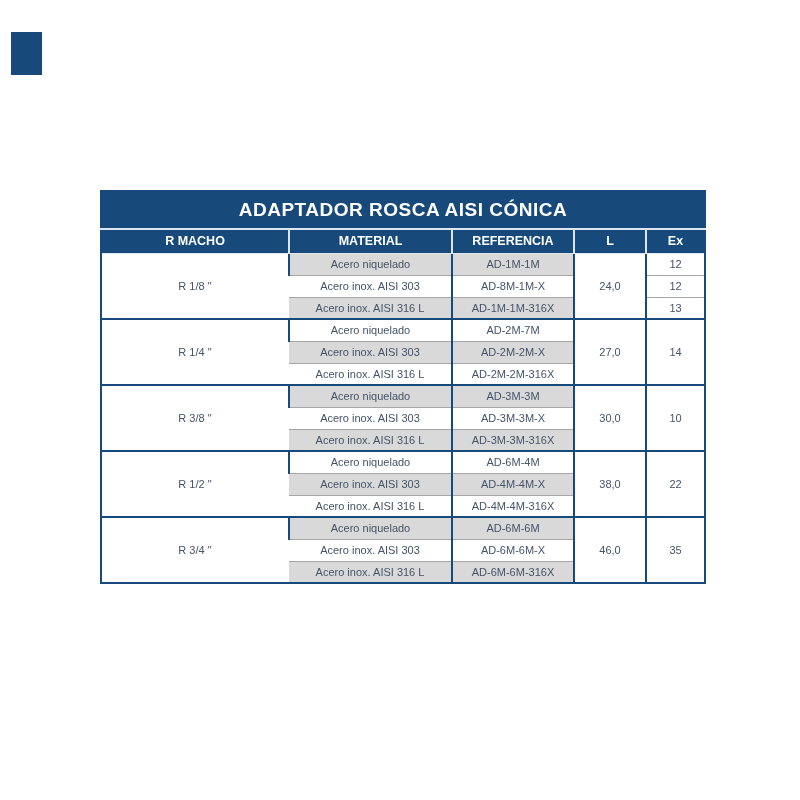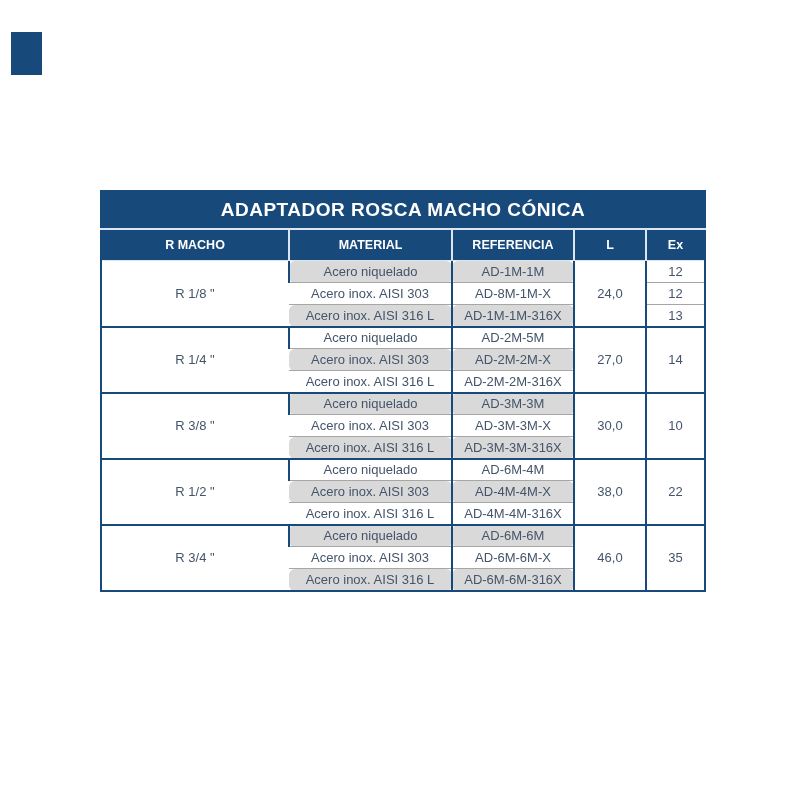--- a/index.html
+++ b/index.html
@@ -30,28 +30,27 @@
   th.title{
     height:38px;background:var(--header-bg,#17497B);color:var(--header-text,#fff);
     font-size:19px;font-weight:bold;text-align:center;letter-spacing:0.5px;
     border-bottom:2px solid var(--header-line,#DCE6F2);
   }
   tr.cols th{
     height:24px;background:var(--header-bg,#17497B);color:var(--header-text,#fff);
     font-size:12.5px;font-weight:bold;text-align:center;
     border-left:2px solid var(--header-line,#DCE6F2);
     border-bottom:1px solid var(--header-line,#DCE6F2);
-    padding:8px;
+    padding:0;
   }
   tr.cols th:first-child{border-left:none;}
   tbody td{
     height:22px;padding:0;text-align:center;vertical-align:middle;
-    font-size:13px;color:var(--cell-text,#44546A);background:#ffffff;
+    font-size:11px;color:var(--cell-text,#44546A);background:#ffffff;
     border-left:2px solid var(--border,#17497B);
-    border-radius:6px;
   }
   tbody td:first-child{border-left:none;}
   tbody td.shaded{background:var(--shade-bg,#D9D9D9);}
   tr.inner td{border-top:1px solid var(--row-line,#A6A6A6);}
   tr.gsep td{border-top:2px solid var(--border,#17497B);}
 </style>
 </head>
 <body>
 
 <div class="corner-mark"></div>
@@ -59,21 +58,21 @@
 <table class="spec-table">
   <colgroup>
     <col style="width:188px">
       <col style="width:163px">
       <col style="width:122px">
       <col style="width:72px">
       <col style="width:59px">
   </colgroup>
   <thead>
     <tr>
-      <th class="title" colspan="5">ADAPTADOR ROSCA MACHO CÓNICA</th>
+      <th class="title" colspan="5">ADAPTADOR ROSCA AISI CÓNICA</th>
     </tr>
     <tr class="cols">
       <th>R MACHO</th>
       <th>MATERIAL</th>
       <th>REFERENCIA</th>
       <th>L</th>
       <th>Ex</th>
     </tr>
   </thead>
   <tbody>
@@ -92,21 +91,21 @@
     </tr>
     <tr class="inner">
       <td class="shaded">Acero inox. AISI 316 L</td>
       <td class="shaded">AD-1M-1M-316X</td>
       <td>13</td>
     </tr>
 
     <tr class="gsep">
       <td rowspan="3">R 1/4 "</td>
       <td>Acero niquelado</td>
-      <td>AD-2M-5M</td>
+      <td>AD-2M-7M</td>
       <td rowspan="3">27,0</td>
       <td rowspan="3">14</td>
     </tr>
     <tr class="inner">
       <td class="shaded">Acero inox. AISI 303</td>
       <td class="shaded">AD-2M-2M-X</td>
     </tr>
     <tr class="inner">
       <td>Acero inox. AISI 316 L</td>
       <td>AD-2M-2M-316X</td>

